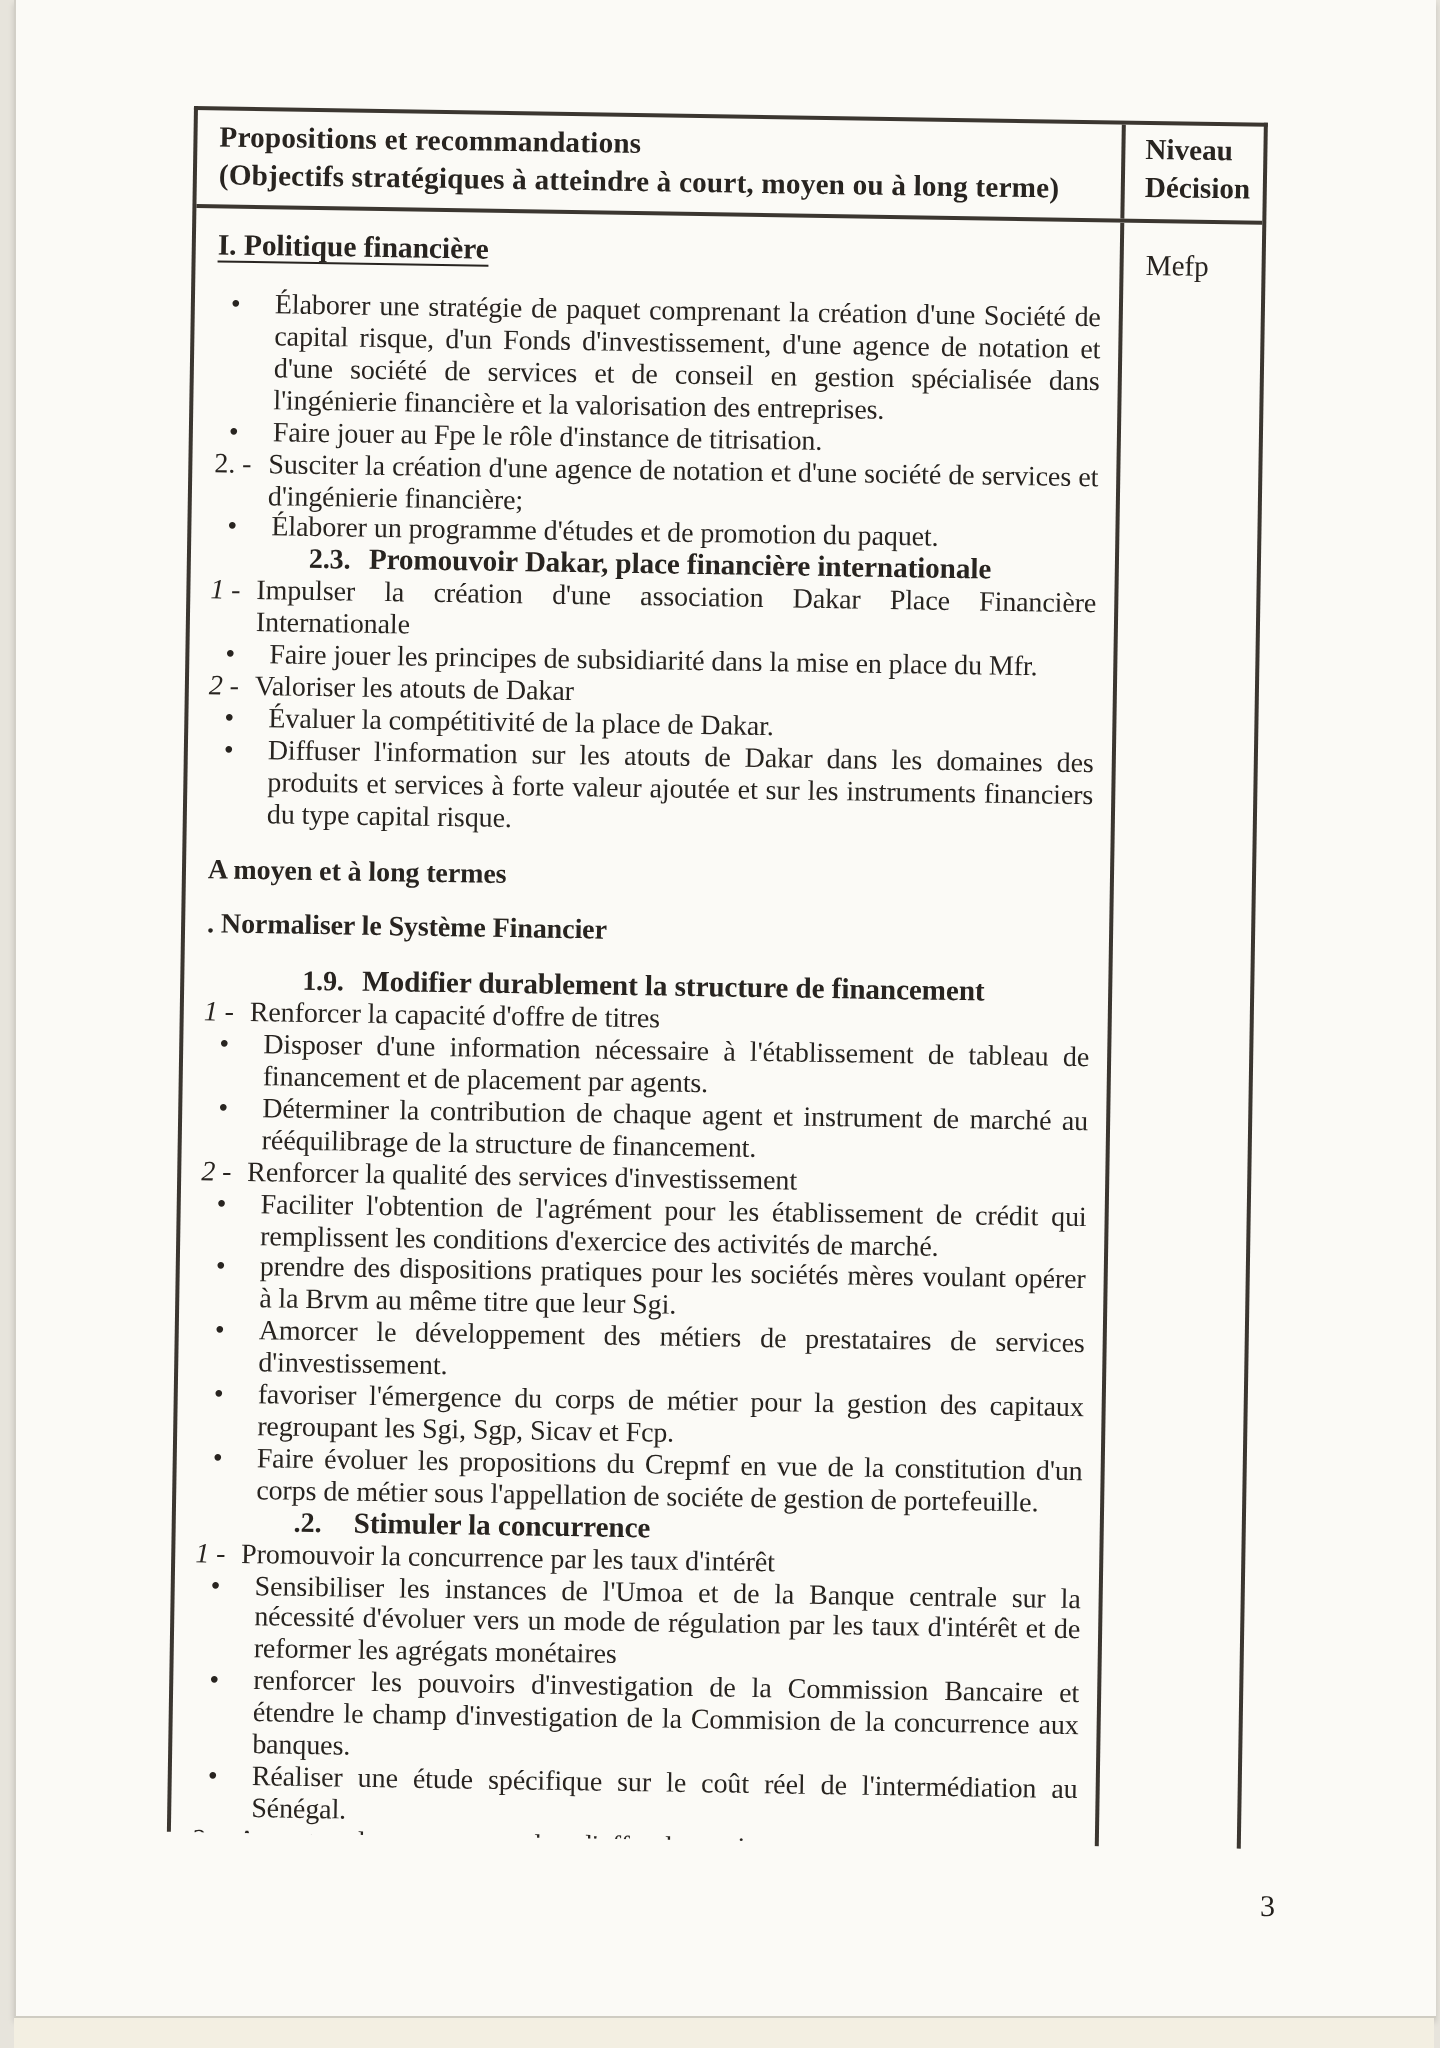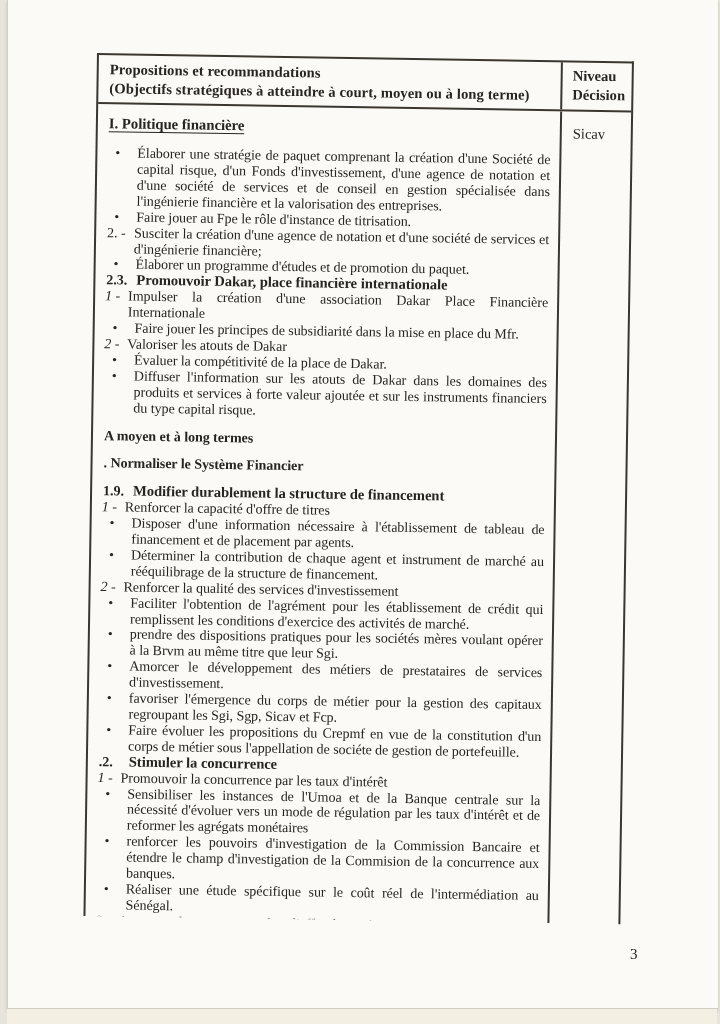--- a/index.html
+++ b/index.html
@@ -53,21 +53,21 @@
   }
   .row{display:flex;align-items:flex-start;}
   .row .txt{flex:1;text-align:justify;}
   .row.section{display:block;font-weight:bold;font-size:14.8px;
     text-decoration:underline;text-underline-offset:3px;
     padding-left:6px;margin-bottom:13px;}
   .row.bold-line{display:block;font-weight:bold;padding-left:6px;}
   .row.bullet-item .bullet{width:35px;box-sizing:border-box;padding-left:13px;}
   .row.num .marker{min-width:27px;padding-left:6px;box-sizing:content-box;}
   .row.num-italic .marker{min-width:23px;padding-left:5px;font-style:italic;}
-  .row.bold-heading .marker{min-width:30px;padding-left:6px;font-weight:bold;}
+  .row.bold-heading .marker{min-width:30px;padding-left:6px;font-weight:bold;margin-left:48px;}
   .row.bold-heading .txt{font-weight:bold;text-align:left;font-size:14.6px;}
   .row.spacer{height:12px;}
   .page-number{
     position:absolute;left:630px;top:946px;font-size:15px;color:#23201c;
   }
 </style>
 </head>
 <body>
 
 <div class="paper"></div>
@@ -189,19 +189,19 @@
           <div class="row bullet-item">
             <span class="bullet">•</span>
             <div class="txt">Réaliser une étude spécifique sur le coût réel de l'intermédiation au Sénégal.</div>
           </div>
           <div class="row num-italic">
             <span class="marker">2 -</span>
             <div class="txt">Accentuer la concurrence dans l'offre de services</div>
           </div>
         </div>
       <div class="body-right">
-        <span>Sicav</span>
+        <span>Mefp</span>
       </div>
     </div>
   </div>
 </div>
 
 <div class="page-number">3</div>
 
 </body></html>

